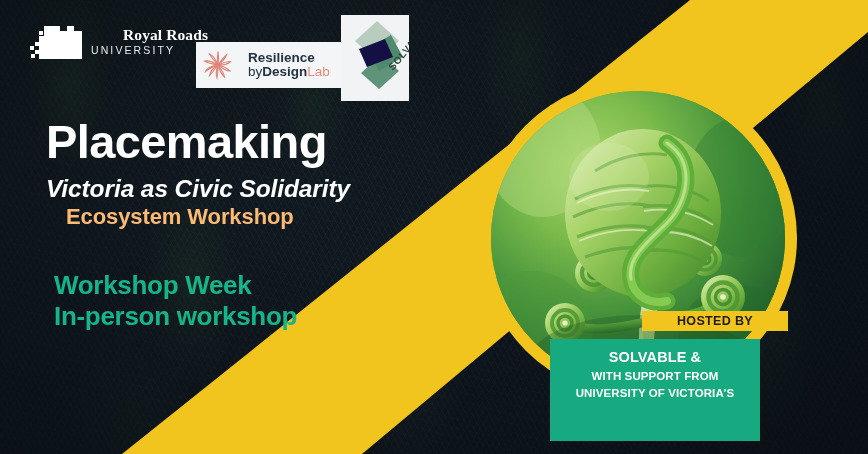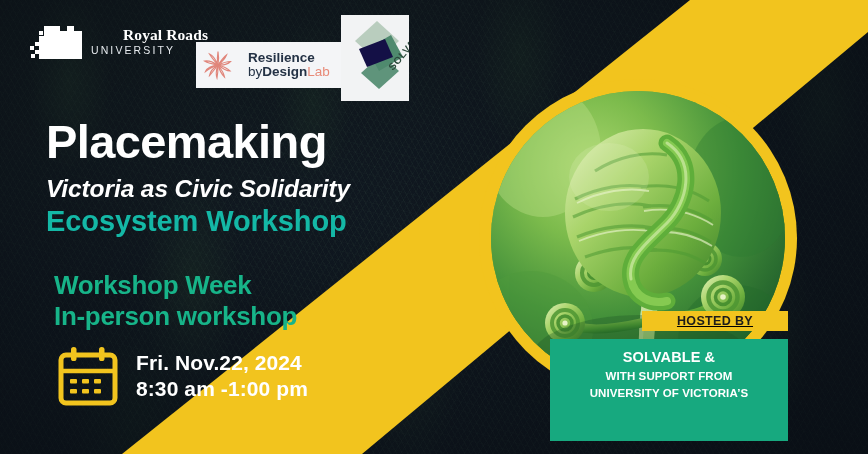--- a/index.html
+++ b/index.html
@@ -109,22 +109,22 @@
   }
   .headline .h1 {
     color:#ffffff; font-size:47px; font-weight:700; letter-spacing:-.6px;
     line-height:1.02; display:block;
   }
   .headline .h2 {
     color:#ffffff; font-size:24.5px; font-weight:700; line-height:1.22;
     display:block; margin-top:8px; letter-spacing:-.1px;font-style:italic;
   }
   .headline .h3 {
-    color:#14b8a6; font-size:29px; font-weight:700; line-height:1.22;
-    display:block; letter-spacing:-.1px;
+    color:#fdba74; font-size:22px; font-weight:700; line-height:1.22;
+    display:block; letter-spacing:-.1px;margin-left:20px;
   }
 
   .subhead {
     position:absolute; left:54px; top:270px; width:400px;
   }
   .subhead span {
     display:block; font-size:26px; font-weight:700; line-height:1.18;
     letter-spacing:-.3px;
   }
 
@@ -136,28 +136,28 @@
   .dt-lines { line-height:1.26; }
   .dt-lines span {
     display:block; color:#ffffff; font-size:21px; font-weight:700;
     letter-spacing:.1px;
   }
 
   
   .hosted-strip {
     position:absolute; left:642px; top:311px;
     width:146px; height:20px;
-    display:flex; align-items:center; justify-content:center;text-decoration:underline;
+    display:flex; align-items:center; justify-content:center;
   }
   .hosted-strip span {
     font-size:12.5px; font-weight:700; color:#1d1d1b; letter-spacing:.35px;
   }
   .hosted-box {
     position:absolute; left:550px; top:339px;
-    width:238px; height:102px;
+    width:210px; height:102px;
     display:flex; flex-direction:column; 
     justify-content:flex-start; padding-top:8px;
   }
   .hosted-box .big {
     display:block; color:#ffffff; font-size:14.5px; font-weight:700;
     line-height:1.42; letter-spacing:.1px; text-align:center;
   }
   .hosted-box .small {
     display:block; color:#ffffff; font-size:11.5px; font-weight:700;
     line-height:1.48; letter-spacing:.1px; text-align:center;
@@ -337,40 +337,20 @@
     <span class="h1">Placemaking</span>
     <span class="h2">Victoria as Civic Solidarity</span>
     <span class="h3">Ecosystem Workshop</span>
   </div>
 
   <div class="subhead">
     <span style="color:#17b489">Workshop Week</span>
     <span style="color:#17b489">In-person workshop</span>
   </div>
 
-  <div class="datetime">
-    <svg class="cal-icon" viewBox="0 0 62 62">
-      <rect x="4" y="10" width="54" height="48" rx="5" ry="5" fill="none" stroke="#f2c41e" stroke-width="5"></rect>
-      <line x1="4" y1="26" x2="58" y2="26" stroke="#f2c41e" stroke-width="4.5"></line>
-      <rect x="14" y="2" width="5.5" height="14" rx="2.6" fill="#f2c41e"></rect>
-      <rect x="42" y="2" width="5.5" height="14" rx="2.6" fill="#f2c41e"></rect>
-      <g fill="#f2c41e">
-        <rect x="13" y="34" width="7" height="4.5" rx="1"></rect>
-        <rect x="25" y="34" width="7" height="4.5" rx="1"></rect>
-        <rect x="37" y="34" width="7" height="4.5" rx="1"></rect>
-        <rect x="13" y="44" width="7" height="4.5" rx="1"></rect>
-        <rect x="25" y="44" width="7" height="4.5" rx="1"></rect>
-        <rect x="37" y="44" width="7" height="4.5" rx="1"></rect>
-      </g>
-    </svg>
-    <div class="dt-lines">
-      <span>Fri. Nov.22,  2024</span>
-      <span>8:30 am -1:00 pm</span>
-    </div>
-  </div>
 
   <div class="hosted-strip" style="background:#f2c41e">
     <span>HOSTED BY</span>
   </div>
   <div class="hosted-box" style="background:#17a97f">
     <span class="big">SOLVABLE &amp;</span>
     <span class="small">WITH SUPPORT FROM</span>
     <span class="small">UNIVERSITY OF VICTORIA’S</span>
   </div>
 

